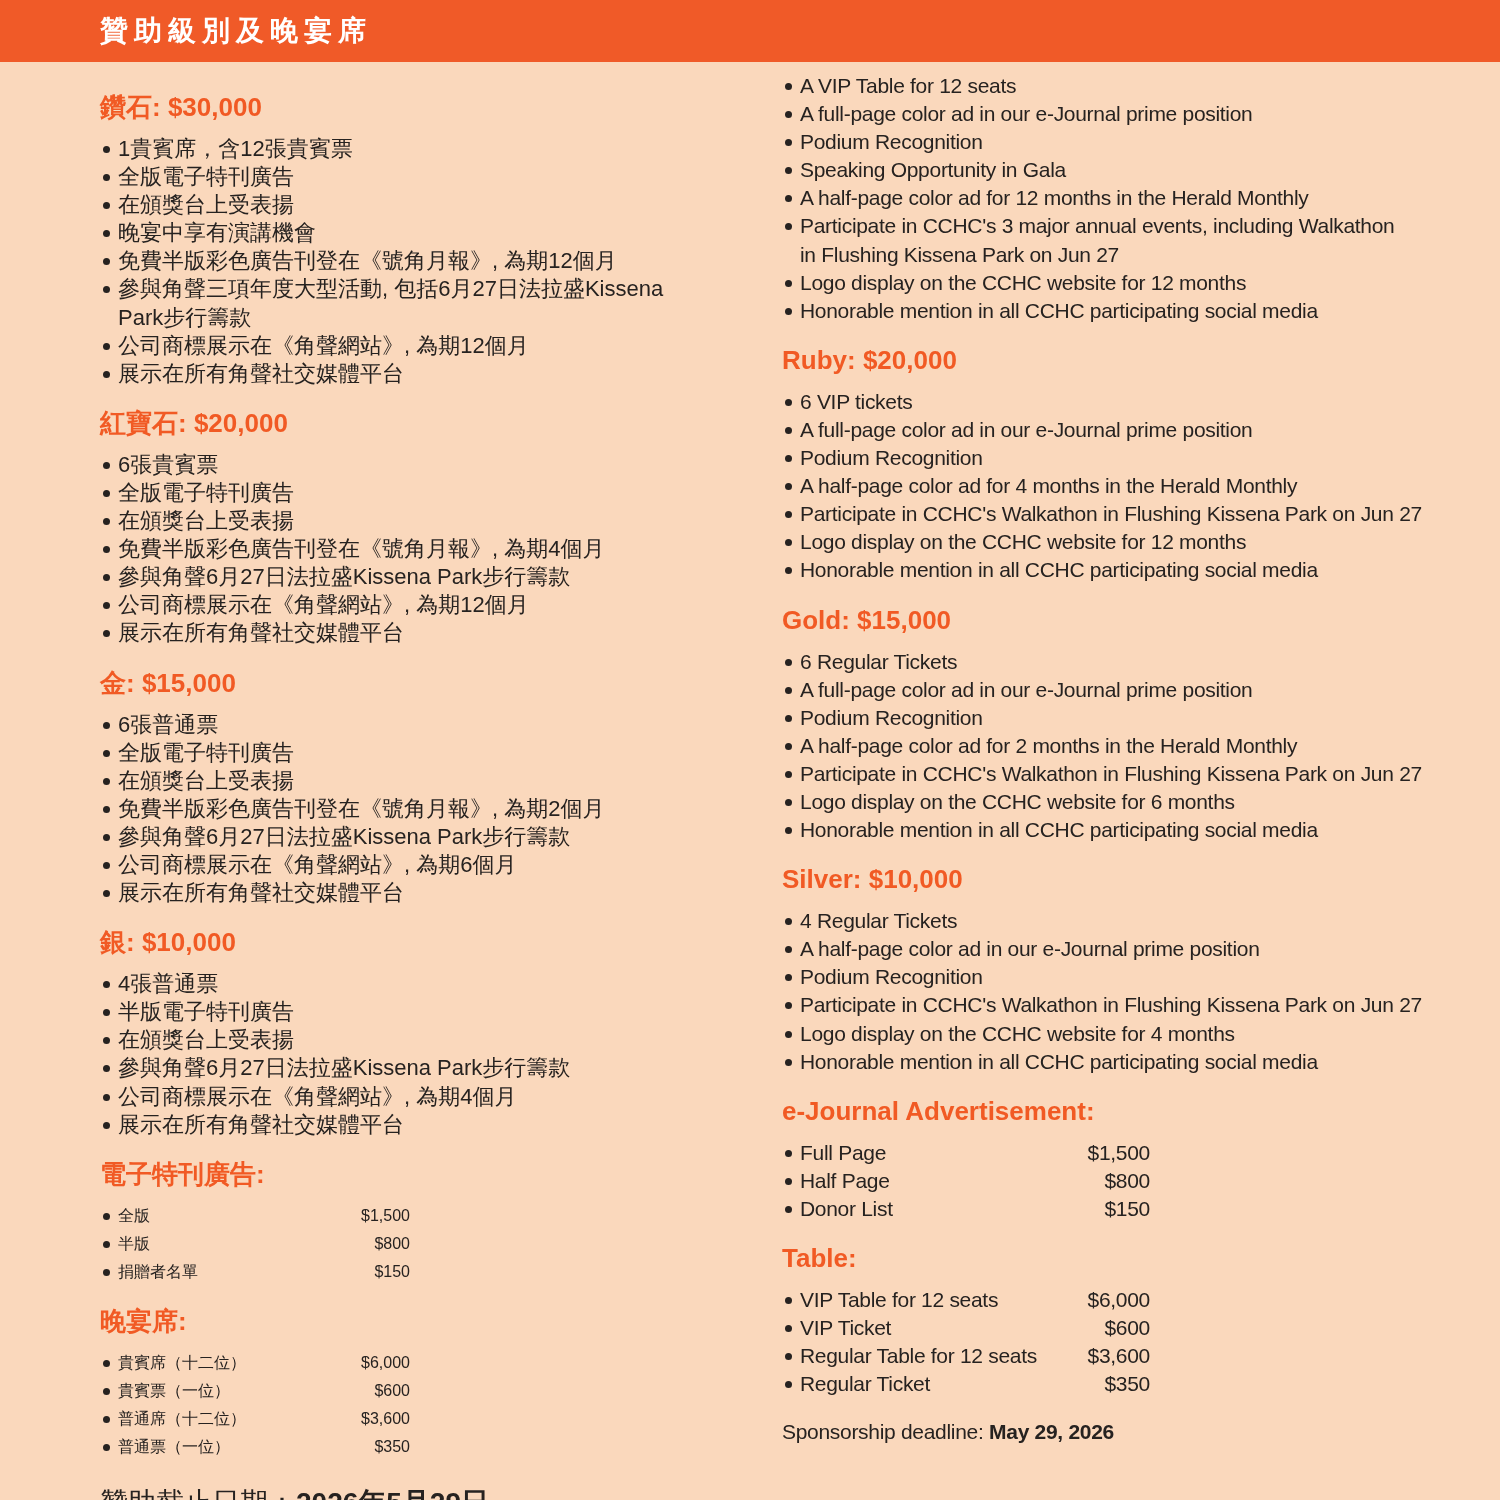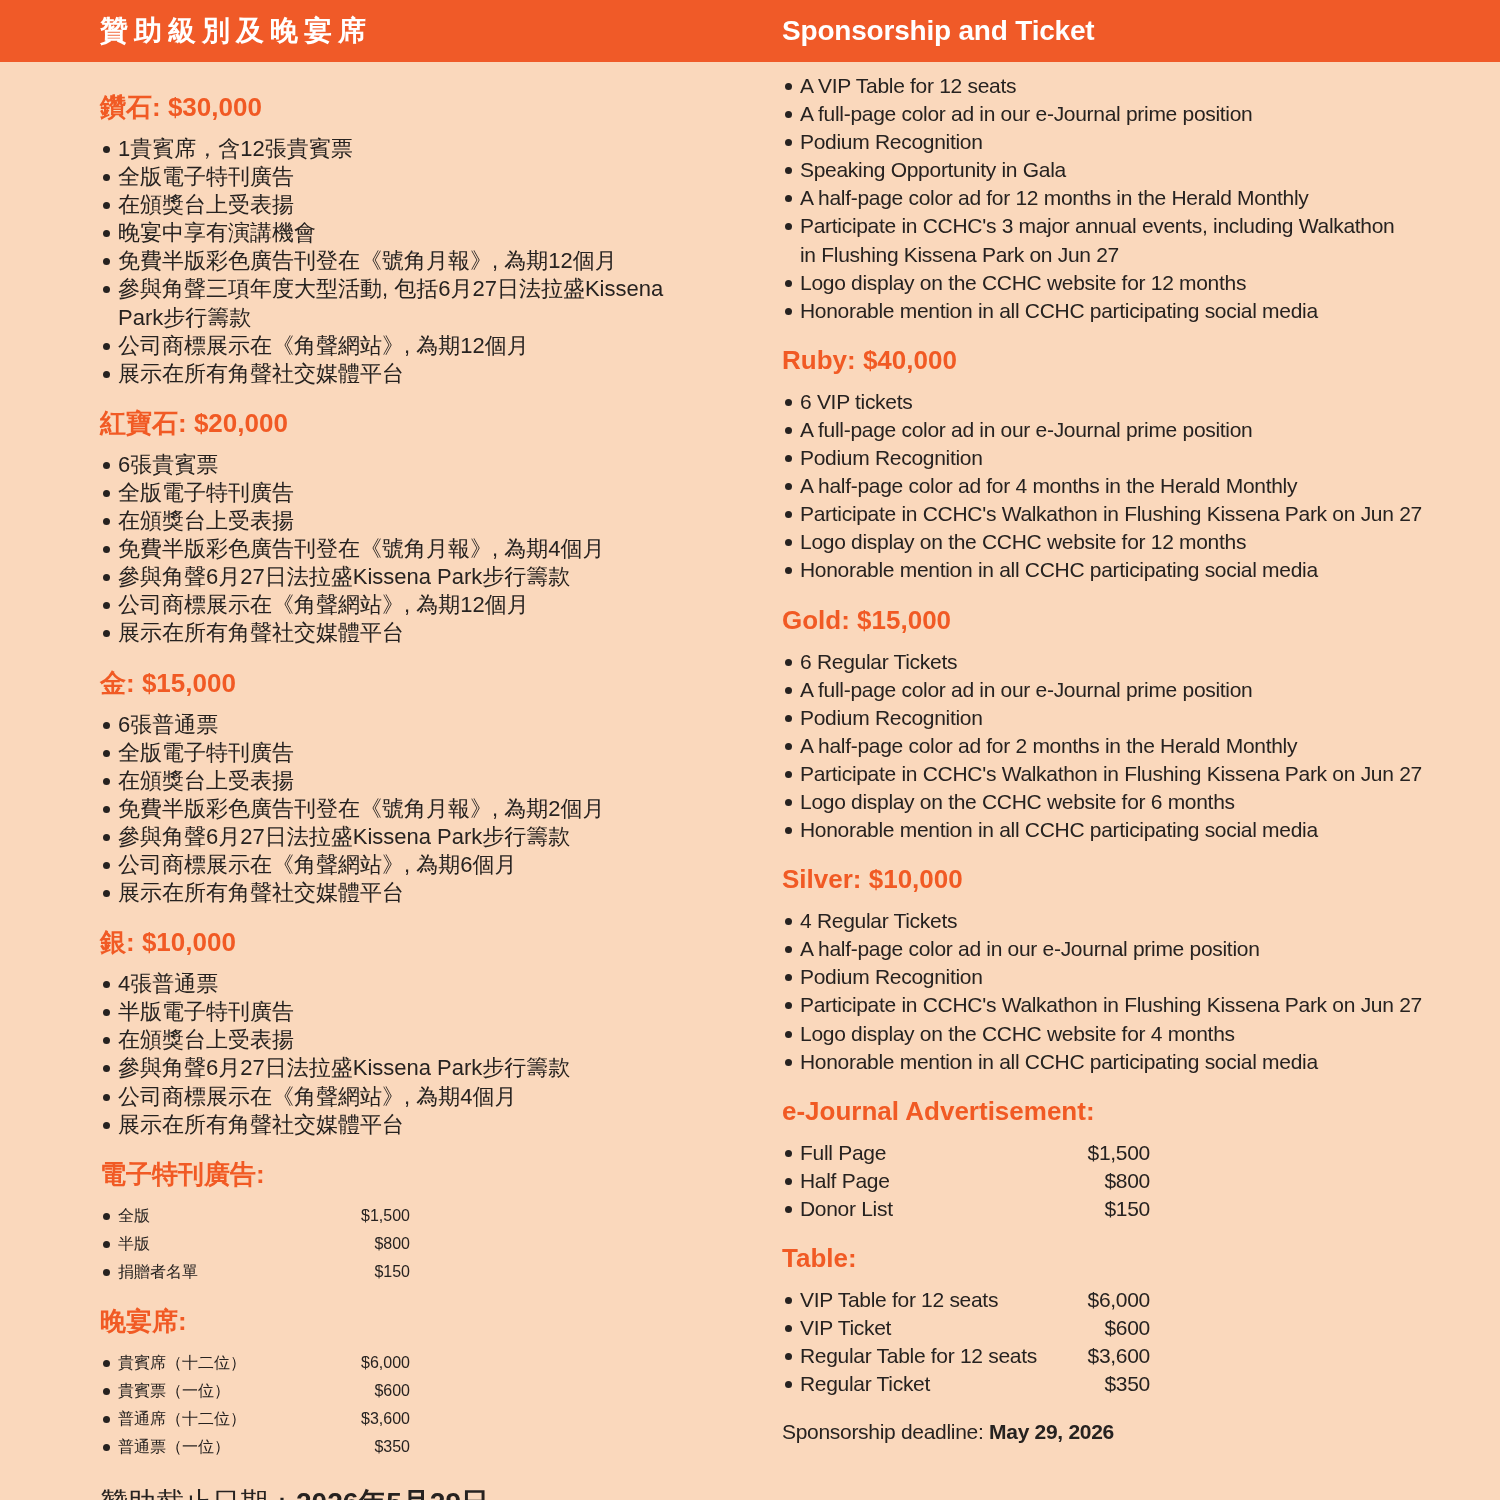--- a/index.html
+++ b/index.html
@@ -87,21 +87,20 @@
   .col-zh .deadline { font-size: 28px; margin-top: 28px; }
   .col-en .deadline { font-size: 21px; letter-spacing: -0.3px; }
   .deadline .deadline-date { font-weight: bold; }
 </style>
 </head>
 <body>
 
 <div class="page">
   <header class="topbar">
     <div class="title title-zh">贊助級別及晚宴席</div>
-    <div class="title title-en">Sponsorship and Ticket</div>
   </header>
   <main class="content">
       <section class="col col-zh">
         <div class="tier-section">
           <h2 class="sec-heading">鑽石: $30,000</h2>
           <ul class="benefits">
             <li>1貴賓席，含12張貴賓票</li>
             <li>全版電子特刊廣告</li>
             <li>在頒獎台上受表揚</li>
             <li>晚宴中享有演講機會</li>
@@ -195,21 +194,21 @@
             <li>Podium Recognition</li>
             <li>Speaking Opportunity in Gala</li>
             <li>A half-page color ad for 12 months in the Herald Monthly</li>
             <li>Participate in CCHC's 3 major annual events, including Walkathon
 in Flushing Kissena Park on Jun 27</li>
             <li>Logo display on the CCHC website for 12 months</li>
             <li>Honorable mention in all CCHC participating social media</li>
           </ul>
         </div>
         <div class="tier-section">
-          <h2 class="sec-heading">Ruby: $40,000</h2>
+          <h2 class="sec-heading">Ruby: $20,000</h2>
           <ul class="benefits">
             <li>6 VIP tickets</li>
             <li>A full-page color ad in our e-Journal prime position</li>
             <li>Podium Recognition</li>
             <li>A half-page color ad for 4 months in the Herald Monthly</li>
             <li>Participate in CCHC's Walkathon in Flushing Kissena Park on Jun 27</li>
             <li>Logo display on the CCHC website for 12 months</li>
             <li>Honorable mention in all CCHC participating social media</li>
           </ul>
         </div>

